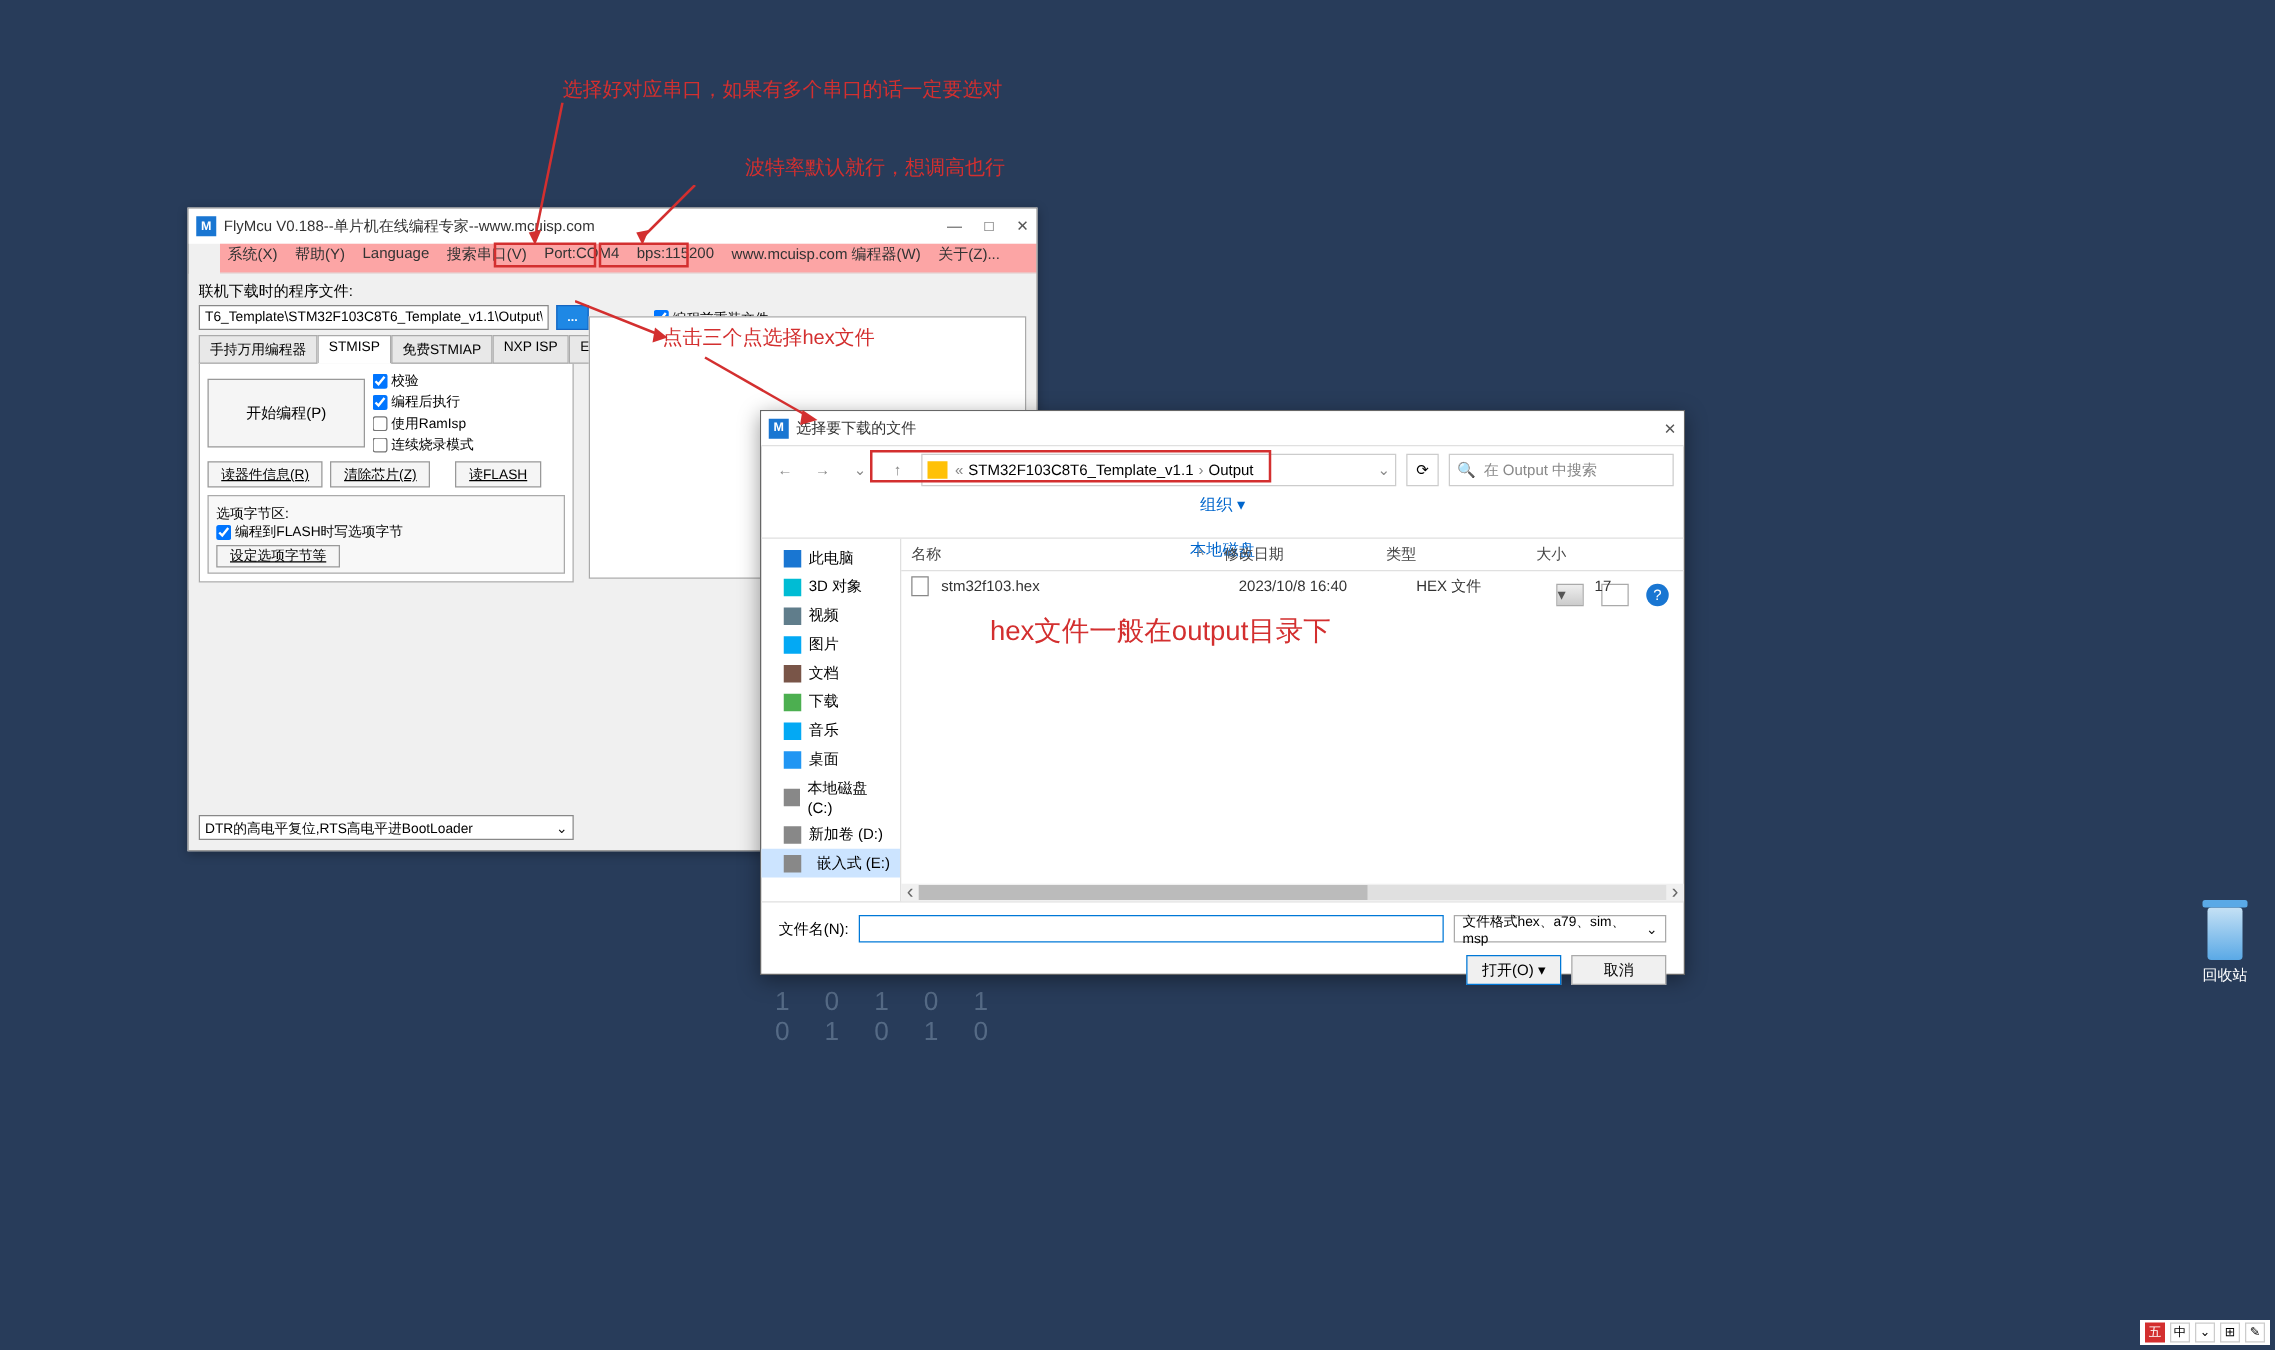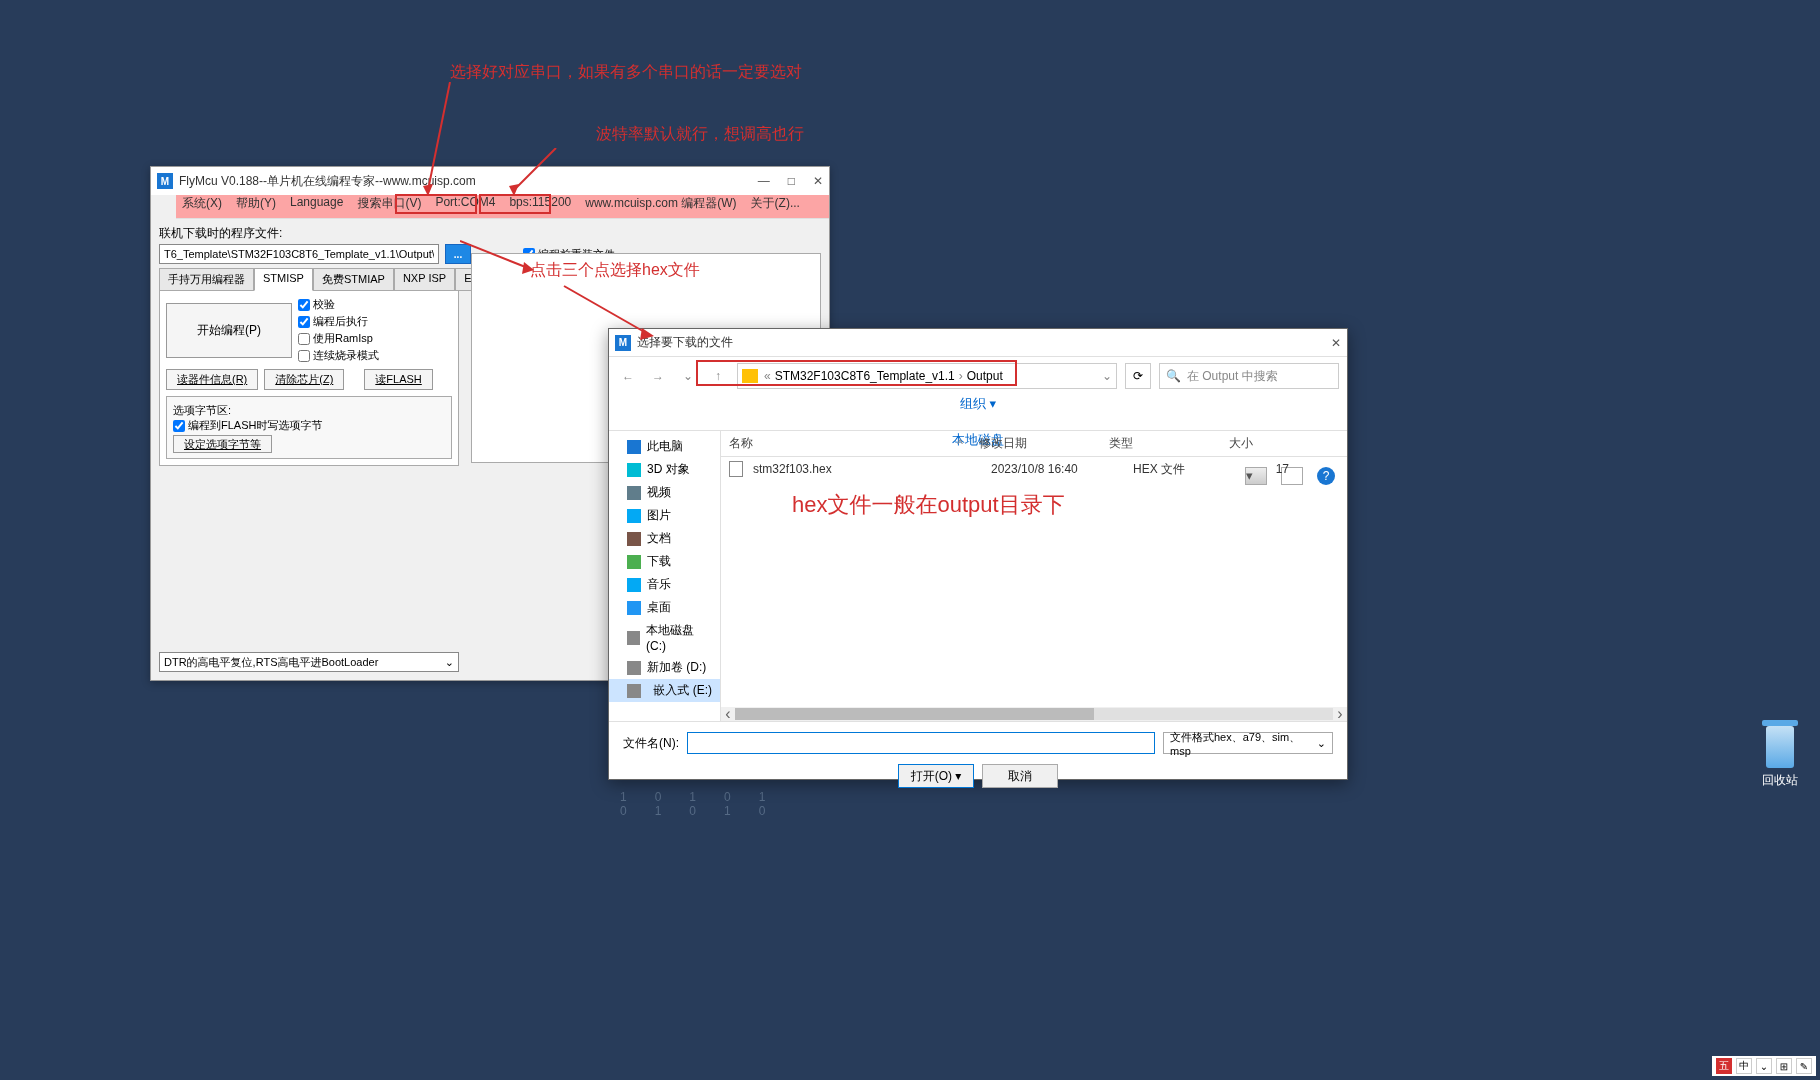--- a/index.html
+++ b/index.html
@@ -73,32 +73,32 @@
 .listrow .col { padding: 0 8px; }
 .fileico { width: 14px; height: 16px; border: 1px solid #888; display: inline-block; margin-right: 6px; background: #fff; vertical-align: middle; }
 .hscroll { position: absolute; bottom: 0; left: 0; right: 0; height: 14px; background: #f0f0f0; display: flex; align-items: center; }
 .hscroll .track { flex: 1; height: 12px; background: #e0e0e0; position: relative; }
 .hscroll .thumb { position: absolute; height: 100%; width: 60%; background: #bbb; left: 0; }
 
 .fdfoot { padding: 10px 14px; border-top: 1px solid #e0e0e0; }
 .fdfoot .r1 { display: flex; align-items: center; gap: 8px; font-size: 12px; margin-bottom: 10px; }
 .filenamebox { flex: 1; border: 1px solid #0078d7; height: 22px; padding: 0 4px; }
 .filterbox { width: 170px; height: 22px; border: 1px solid #aaa; display: flex; align-items: center; justify-content: space-between; padding: 0 6px; font-size: 11px; }
-.fdfoot .r2 { display: flex; justify-content: center; gap: 8px; }
+.fdfoot .r2 { display: flex; justify-content: flex-end; gap: 8px; }
 .dlgbtn { width: 76px; height: 24px; border: 1px solid #aaa; background: #f0f0f0; font-size: 12px; display: inline-flex; align-items: center; justify-content: center; }
 .dlgbtn.primary { border-color: #0078d7; }
 
 
 .deskicon { position: absolute; right: 20px; top: 720px; text-align: center; color: #fff; font-size: 12px; }
 .bin { width: 40px; height: 48px; margin: 0 auto 4px; position: relative; }
 .bin::before { content: ""; position: absolute; inset: 6px 6px 0 6px; background: linear-gradient(#c5e1f5,#5aa9e6); border-radius: 3px; }
 .bin::after { content: ""; position: absolute; top: 0; left: 2px; right: 2px; height: 6px; background: #5aa9e6; border-radius: 2px; }
 
 
-.decodigits { position: absolute; left: 620px; top: 790px; color: #556a85; font-size: 12px; letter-spacing: 28px; font-family: monospace; }
+.decodigits { position: absolute; left: 620px; top: 790px; color: #556a85; font-size: 21px; letter-spacing: 28px; font-family: monospace; }
 .taskbar-ind { position: absolute; right: 4px; bottom: 4px; display: flex; gap: 4px; background: #fff; padding: 2px 4px; font-size: 12px; align-items: center; }
 .taskbar-ind span { width: 16px; height: 16px; display: inline-flex; align-items: center; justify-content: center; border: 1px solid #ccc; font-size: 10px; }
 </style>
 </head>
 <body>
 
 <div class="annotation" style="left:450px; top:62px;">选择好对应串口，如果有多个串口的话一定要选对</div>
 <div class="annotation" style="left:596px; top:124px;">波特率默认就行，想调高也行</div>
 <div class="annotation" style="left:530px; top:260px;">点击三个点选择hex文件</div>
 <div class="annotation" style="left:792px; top:490px; font-size:22px;">hex文件一般在output目录下</div>

